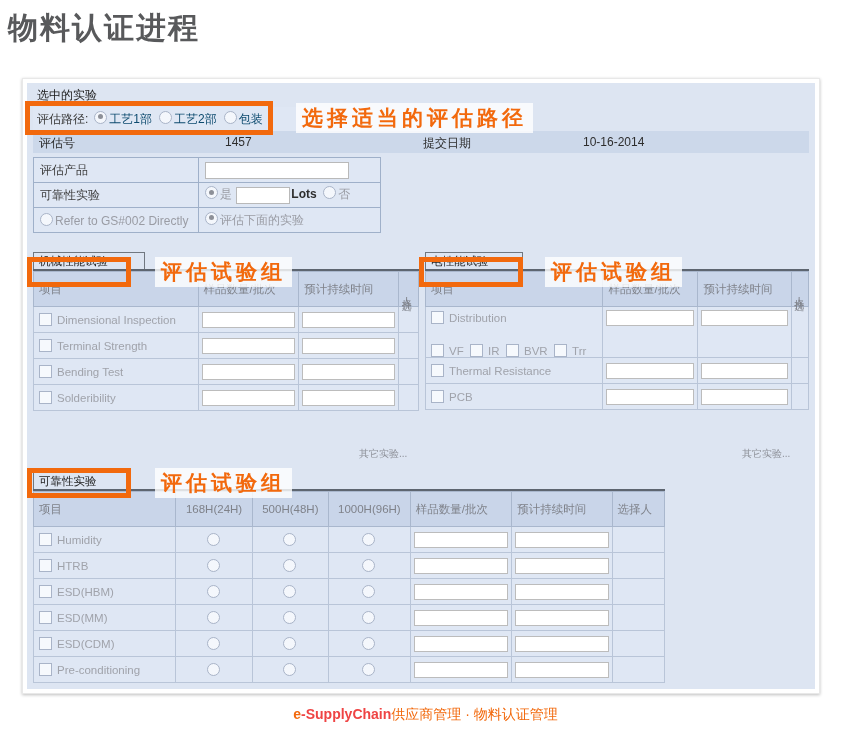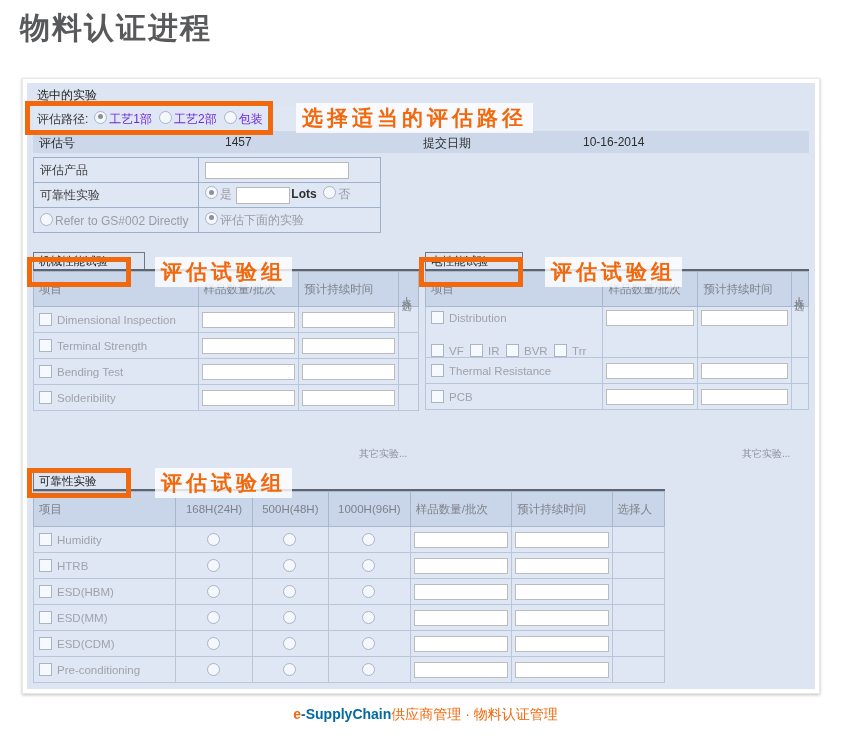--- a/index.html
+++ b/index.html
@@ -6,21 +6,21 @@
   body{
     width:851px;height:738px;
     background:#ffffff;
     font-family:"Liberation Sans","DejaVu Sans",sans-serif;
     overflow:hidden;
     position:relative;
   }
 
   
   .page-title{
-    position:absolute;left:20px;top:8px;
+    position:absolute;left:8px;top:8px;
     font-size:30px;font-weight:bold;color:#58595b;
     letter-spacing:2px;
     text-shadow:1px 1px 0 rgba(255,255,255,.8);
   }
 
   
   .panel{
     position:absolute;left:22px;top:78px;width:796px;height:614px;
     background:#ffffff;
     box-shadow:0 1px 3px rgba(0,0,0,.25);
@@ -48,21 +48,21 @@
   .path-label{font-size:12px;color:#3a3a3a;margin-right:6px;white-space:nowrap;}
   .radio{
     display:inline-block;width:11px;height:11px;border-radius:50%;
     border:1px solid #a9b4c8;background:#f4f7fc;
     vertical-align:-1px;margin-right:2px;position:relative;
   }
   .radio.on::after{
     content:"";position:absolute;left:2.5px;top:2.5px;width:5px;height:5px;
     border-radius:50%;background:#8d9098;
   }
-  .path-opt{margin-right:7px;white-space:nowrap;color:#6d28d9;}
+  .path-opt{margin-right:7px;white-space:nowrap;color:#0c4a6e;}
 
   
   .meta-row{
     position:absolute;left:6px;top:48px;width:776px;height:22px;
     background:#ccd8ea;
     font-size:12px;color:#2d2d2d;
   }
   .meta-row span{position:absolute;top:4px;}
   .m1{left:6px;} .m2{left:192px;} .m3{left:390px;} .m4{left:550px;}
 
@@ -140,21 +140,21 @@
     background:rgba(255,255,255,.80);
     padding:1px 6px;white-space:nowrap;
   }
 
   
   .footer{
     position:absolute;left:0;top:706px;width:851px;
     text-align:center;font-size:14px;
   }
   .f-e{color:#f2690d;font-weight:bold;}
-  .f-sc{color:#0369a1;font-weight:bold;}
+  .f-sc{color:#ef4444;font-weight:bold;}
   .f-cn{color:#f2690d;}
 </style>
 </head>
 <body>
 
 <div class="page-title">物料认证进程</div>
 
 <div class="panel">
   <div class="panel-inner">
 

